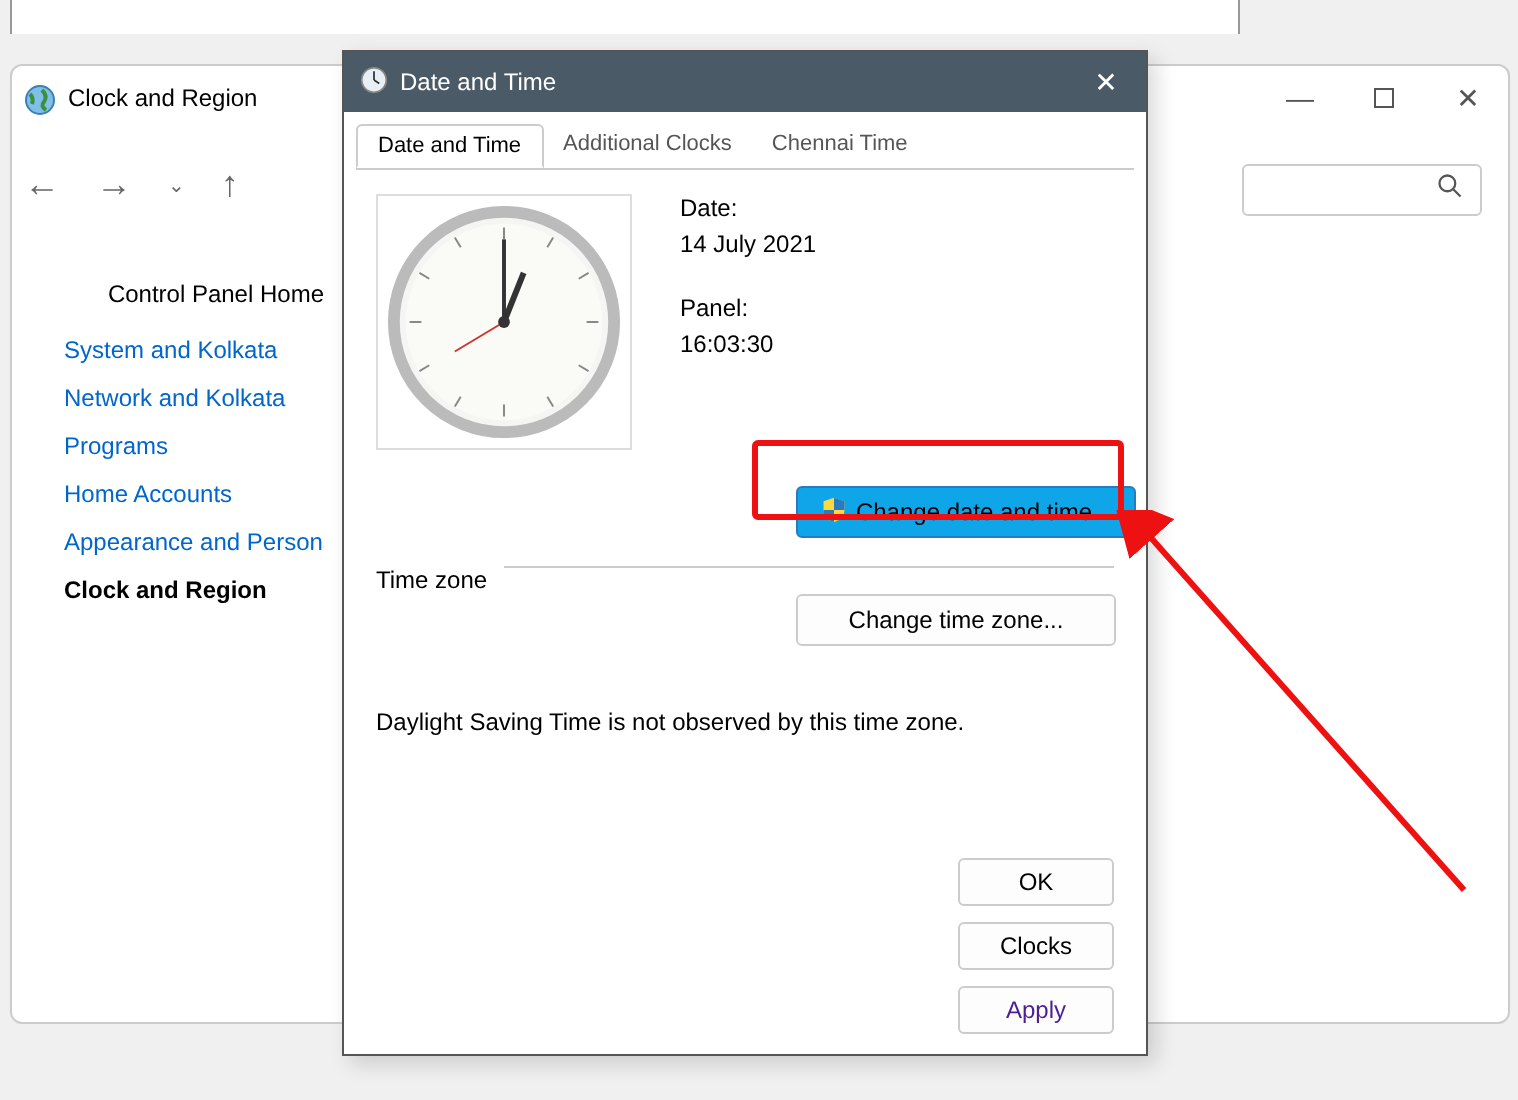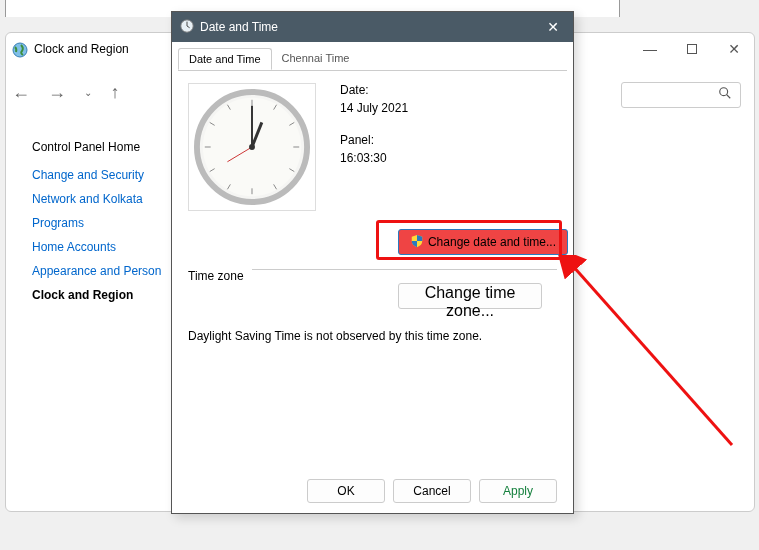--- a/index.html
+++ b/index.html
@@ -12,51 +12,51 @@
     .bg-titlebar .wbtn { width: 16px; height: 16px; display: flex; align-items: center; justify-content: center; color: #555; font-size: 14px; }
     .bg-maxbox { width: 10px; height: 10px; border: 1px solid #555; }
     .bg-globe { position: absolute; left: 12px; top: 42px; }
     .bg-wintitle { position: absolute; left: 34px; top: 42px; font-size: 12px; color: #000; }
     
     .bg-nav { position: absolute; left: 12px; top: 82px; display: flex; gap: 18px; align-items: center; color: #666; }
     .bg-nav span { font-size: 18px; }
     .bg-search { position: absolute; right: 18px; top: 82px; width: 120px; height: 26px; border: 1px solid #ccc; border-radius: 3px; display: flex; align-items: center; justify-content: flex-end; padding-right: 8px; }
     
     .bg-side { position: absolute; left: 32px; top: 140px; width: 130px; }
-    .bg-side-head { font-size: 12px; color: #000; margin-bottom: 14px; }
+    .bg-side-head { font-size: 12px; color: #000; margin-bottom: 14px; text-align: right; }
     .bg-side a { display: block; font-size: 12px; color: #0066cc; text-decoration: none; margin-bottom: 10px; white-space: nowrap; overflow: hidden; }
     .bg-side a.active { color: #000; font-weight: 600; }
     
-    .dialog { position: absolute; left: 171px; top: 11px; width: 403px; height: 503px; background: #fff; border: 1px solid #555; box-shadow: 4px 4px 10px rgba(0,0,0,.15); }
+    .dialog { position: absolute; left: 171px; top: 25px; width: 403px; height: 503px; background: #fff; border: 1px solid #555; box-shadow: 4px 4px 10px rgba(0,0,0,.15); }
     .dlg-titlebar { height: 30px; background: #4a5a66; color: #fff; display: flex; align-items: center; padding-left: 8px; font-size: 12px; }
     .dlg-titlebar .icon { margin-right: 6px; }
     .dlg-close { margin-left: auto; width: 40px; height: 30px; display: flex; align-items: center; justify-content: center; font-size: 14px; }
     
     .dlg-tabs { display: flex; padding: 6px 6px 0 6px; font-size: 11px; }
     .dlg-tab { padding: 4px 10px; color: #555; }
     .dlg-tab.active { background: #fff; border: 1px solid #ccc; border-bottom: 1px solid #fff; border-radius: 3px 3px 0 0; color: #000; }
     .dlg-tabline { height: 1px; background: #ccc; margin: 0 6px; }
     
     .dlg-body { padding: 12px 16px; font-size: 12px; color: #000; }
     .clock-row { display: flex; gap: 24px; }
     .clock-box { width: 128px; height: 128px; border: 1px solid #ddd; background: #fff; display: flex; align-items: center; justify-content: center; }
     .clock-row .info p { margin-bottom: 4px; }
     .clock-row .info .sp { height: 14px; }
     
-    .change-btn { margin: 18px 0 0 210px; width: 170px; height: 26px; background: #ef4444; border: 1px solid #2a7abf; border-radius: 3px; font-size: 12px; color: #000; display: flex; align-items: center; justify-content: center; gap: 4px; }
+    .change-btn { margin: 18px 0 0 210px; width: 170px; height: 26px; background: #0ea5e9; border: 1px solid #2a7abf; border-radius: 3px; font-size: 12px; color: #000; display: flex; align-items: center; justify-content: center; gap: 4px; }
     .highlight-box { position: absolute; left: 376px; top: 220px; width: 186px; height: 40px; border: 3px solid #e11; border-radius: 3px; pointer-events: none; }
     
     .tz-head { display: flex; align-items: flex-start; margin-top: 14px; }
     .tz-head .line { flex: 1; height: 1px; background: #ccc; margin-left: 8px; }
     .tz-text { margin: 14px 0; }
-    .tz-btn { width: 144px; height: 26px; margin: 0 auto 20px 210px; display: block; background: #fdfdfd; border: 1px solid #ccc; border-radius: 3px; font-size: 16px; }
+    .tz-btn { width: 160px; height: 26px; margin: 0 auto 31px 210px; display: block; background: #fdfdfd; border: 1px solid #ccc; border-radius: 3px; font-size: 12px; }
     
-    .dlg-buttons { position: absolute; bottom: 10px; right: 16px; display: flex; gap: 8px; }
+    .dlg-buttons { position: absolute; bottom: 10px; right: 16px; display: flex; gap: 8px; flex-direction: column; }
     .dlg-buttons button { width: 78px; height: 24px; font-size: 12px; background: #fdfdfd; border: 1px solid #ccc; border-radius: 3px; }
-    .dlg-buttons button.disabled { color: #15803d; }
+    .dlg-buttons button.disabled { color: #4c1d95; }
     
     .arrow { position: absolute; left: 552px; top: 255px; pointer-events: none; }
   </style>
 </head>
 <body>
 
 <div class="bg-edge"></div>
 
 <div class="bg-window">
   <div class="bg-titlebar">
@@ -87,21 +87,21 @@
     <svg width="14" height="14" viewBox="0 0 16 16">
         <circle cx="6.5" cy="6.5" r="4.5" fill="none" stroke="#555" stroke-width="1.3"></circle>
         <line x1="10" y1="10" x2="14" y2="14" stroke="#555" stroke-width="1.3"></line>
       </svg>
   </span>
 </div>
 
 <div class="bg-side">
   <div class="bg-side-head">Control Panel Home</div>
   <div id="side-links">
-      <a href="#">Change and Security</a>
+      <a href="#">System and Kolkata</a>
       <a href="#">Network and Kolkata</a>
       <a href="#">Programs</a>
       <a href="#">Home Accounts</a>
       <a href="#">Appearance and Personalization</a>
       <a href="#" class="active">Clock and Region</a>
     </div>
 </div>
 
 <div class="dialog">
   <div class="dlg-titlebar">
@@ -111,20 +111,21 @@
           <line x1="8" y1="8" x2="8" y2="3" stroke="#333"></line>
           <line x1="8" y1="8" x2="11" y2="10" stroke="#333"></line>
         </svg>
     </span>
     <span>Date and Time</span>
     <span class="dlg-close">✕</span>
   </div>
 
   <div class="dlg-tabs" id="dlg-tabs">
       <div class="dlg-tab active">Date and Time</div>
+      <div class="dlg-tab">Additional Clocks</div>
       <div class="dlg-tab">Chennai Time</div>
     </div>
   <div class="dlg-tabline"></div>
 
   <div class="dlg-body">
     <div class="clock-row">
       <div class="clock-box">
         <svg width="118" height="118" viewBox="0 0 120 120">
           <circle cx="60" cy="60" r="56" fill="#f5f5f3" stroke="#bbb" stroke-width="6"></circle>
           <circle cx="60" cy="60" r="50" fill="#fafaf7"></circle>
@@ -172,21 +173,21 @@
     <div class="tz-head">
       <span>Time zone</span>
       <div class="line"></div>
     </div>
     <button class="tz-btn">Change time zone...</button>
     <p>Daylight Saving Time is not observed by this time zone.</p>
   </div>
 
   <div class="dlg-buttons">
     <button>OK</button>
-    <button>Cancel</button>
+    <button>Clocks</button>
     <button class="disabled">Apply</button>
   </div>
 </div>
 
 <div class="highlight-box"></div>
 
 <svg class="arrow" width="190" height="200">
   <defs>
       <marker id="ah" markerWidth="10" markerHeight="10" refX="2" refY="5" orient="auto">
         <path d="M0 0 L10 5 L0 10 Z" fill="#e11"></path>

